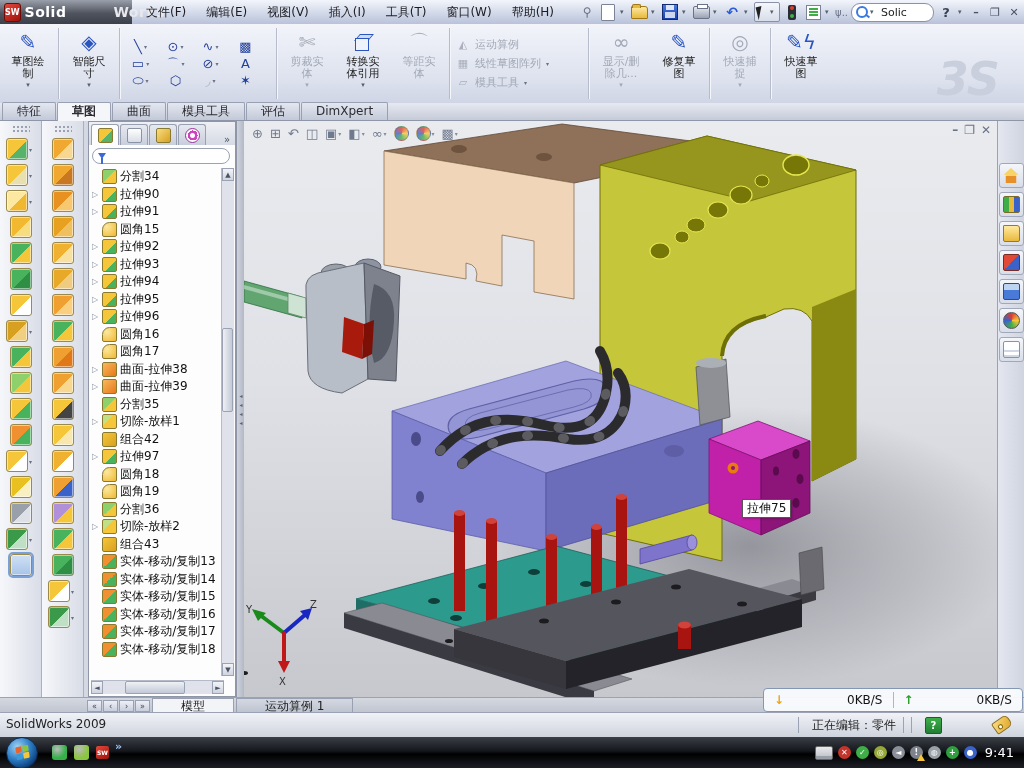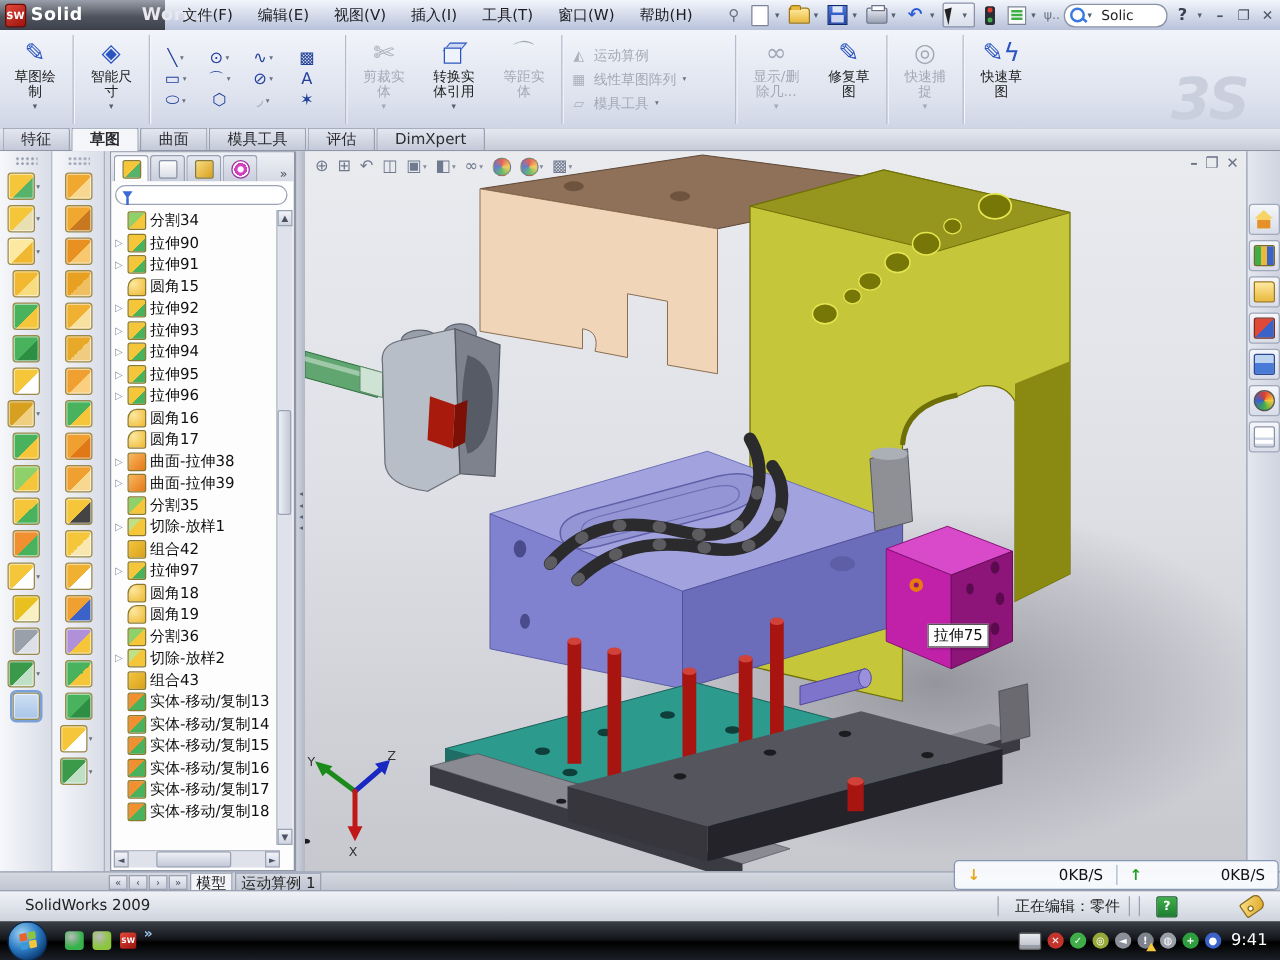--- a/index.html
+++ b/index.html
@@ -139,26 +139,26 @@
   .tp-lib{background:linear-gradient(90deg,#3fae49 33%,#e8b93c 33%,#e8b93c 66%,#3a62c8 66%);border:1px solid #7a6a28;}
   .tp-folder{background:linear-gradient(#ffe9a0,#e8b93c);border:1px solid #a07818;border-radius:1px 3px 2px 2px;}
   .tp-toolbox{background:linear-gradient(135deg,#e04838 50%,#3a62c8 50%);border:1px solid #7a2a20;}
   .tp-palette{background:linear-gradient(#bcd4f0 40%,#4a7ad8 40%);border:1px solid #2a4a98;}
   .tp-ball{background:conic-gradient(#e03c30,#f5c63a,#3fae49,#3a62c8,#e03c30);border-radius:50%;border:1px solid #555;}
   .tp-props{background:#fff;border:1px solid #8a92a6;box-shadow:inset 0 -2px 0 #cfd6e4,inset 0 -5px 0 #fff,inset 0 -7px 0 #cfd6e4;}
 
   
   .modeltabs{left:0;top:697px;width:1024px;height:15px;background:linear-gradient(#d4d8e0,#bfc4cf);border-top:1px solid #9aa2b4;display:flex;align-items:center;}
   .mnav{width:15px;height:12px;margin-left:1px;background:linear-gradient(#eef0f5,#c9cedc);border:1px solid #99a0b2;font-size:8px;line-height:11px;text-align:center;color:#3a4254;box-sizing:border-box;}
-  .mtab{height:14px;line-height:14px;padding:0 4px;font-size:12px;color:#222;background:linear-gradient(#d4d8e2,#bcc2cf);border:1px solid #99a0b2;border-bottom:none;margin-left:2px;}
+  .mtab{height:14px;line-height:14px;padding:0 28px;font-size:12px;color:#222;background:linear-gradient(#d4d8e2,#bcc2cf);border:1px solid #99a0b2;border-bottom:none;margin-left:2px;}
   .mtab.active{background:#f2f4f8;}
 
   
   .statusbar{left:0;top:712px;width:1024px;height:25px;background:linear-gradient(#f0f2f7,#cdd2dc);border-top:1px solid #9aa2b4;}
-  .sb-left{left:20px;top:4px;font-size:12px;color:#222;}
+  .sb-left{left:6px;top:4px;font-size:12px;color:#222;}
   .sb-sep{top:4px;width:1px;height:16px;background:#9aa2b4;}
   .sb-edit{left:812px;top:4px;font-size:12px;color:#222;}
   .sb-q{left:925px;top:4px;width:15px;height:15px;background:linear-gradient(#3fae49,#1f7e33);border:1px solid #14622a;border-radius:2px;color:#fff;font-size:10px;font-weight:bold;text-align:center;line-height:15px;}
   .sb-tag{left:993px;top:5px;width:16px;height:11px;background:linear-gradient(135deg,#f8dd80,#e0a828);border:1px solid #8a6a18;border-radius:2px 5px 5px 2px;transform:rotate(-35deg);}
   .sb-tag:after{content:"";position:absolute;left:3px;top:4px;width:3px;height:3px;border-radius:50%;background:#fff;border:1px solid #8a6a18;}
 
   
   .netov{left:763px;top:688px;width:258px;height:22px;background:rgba(250,252,255,.93);border:1px solid #8396b4;border-radius:4px;display:flex;align-items:center;font-size:12px;color:#111;}
   .netcell{flex:1;display:flex;align-items:center;justify-content:space-between;padding:0 10px;}
   .netdiv{width:1px;height:16px;background:#aab6cc;}

